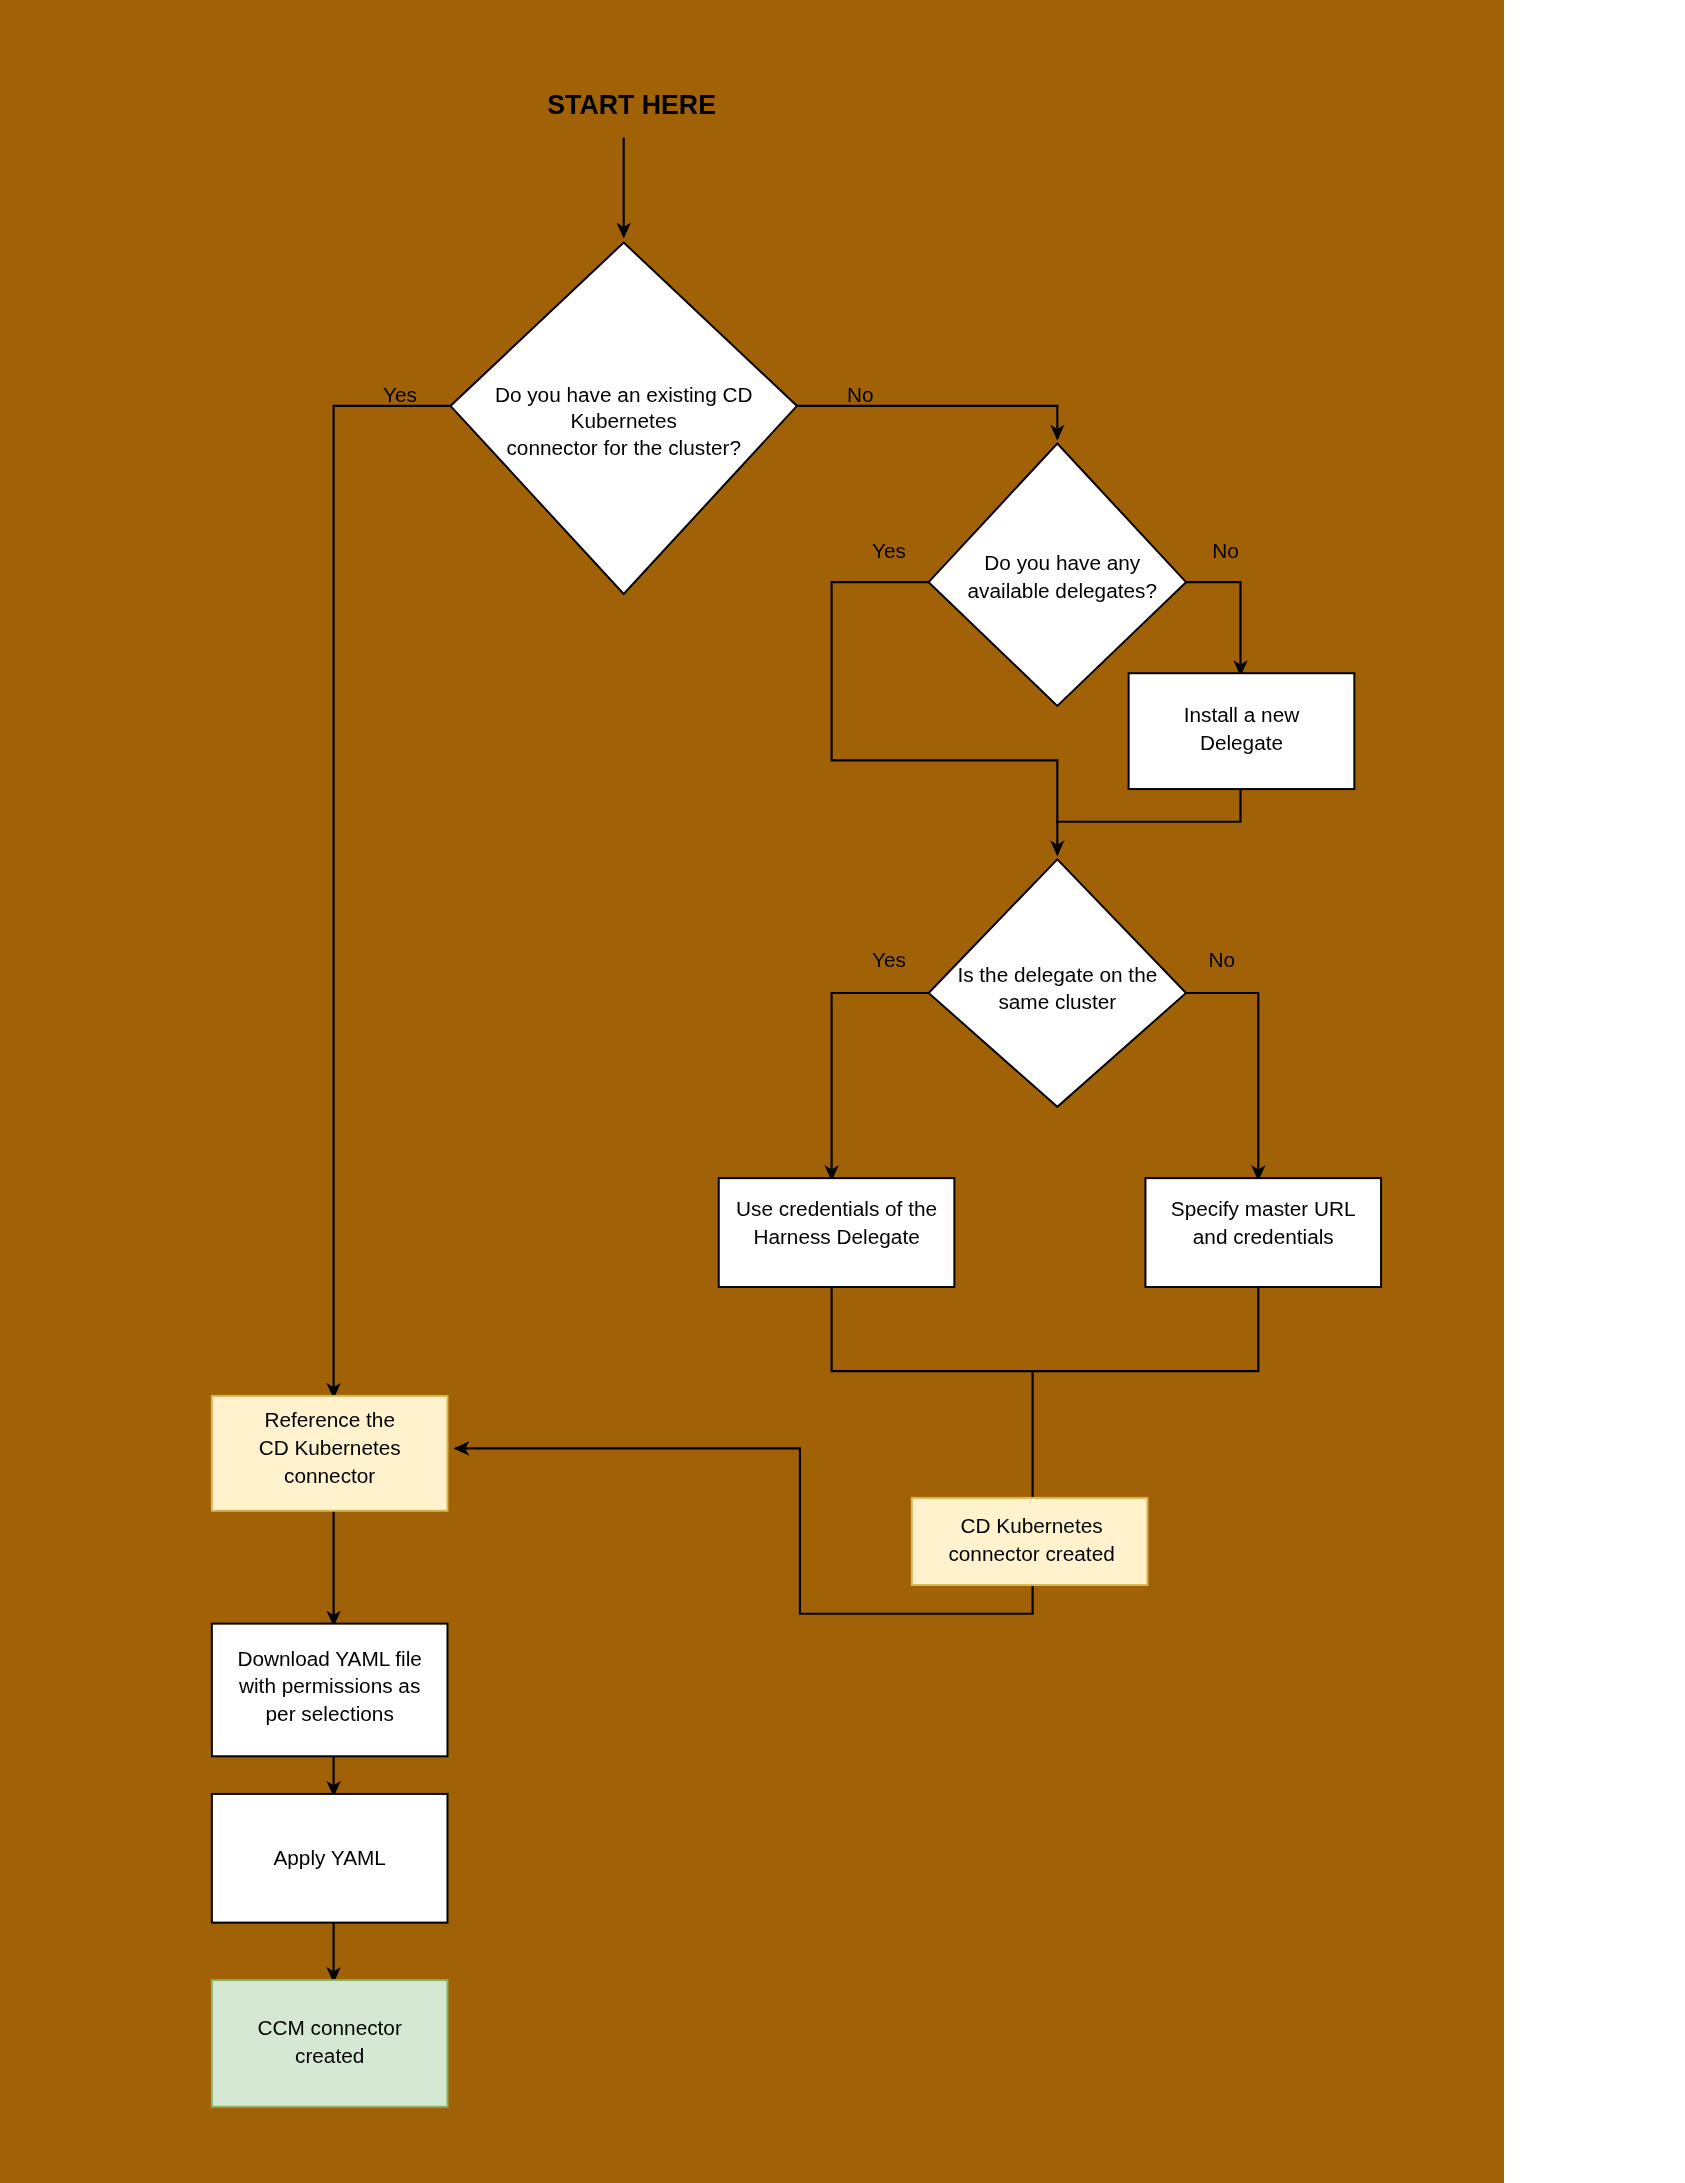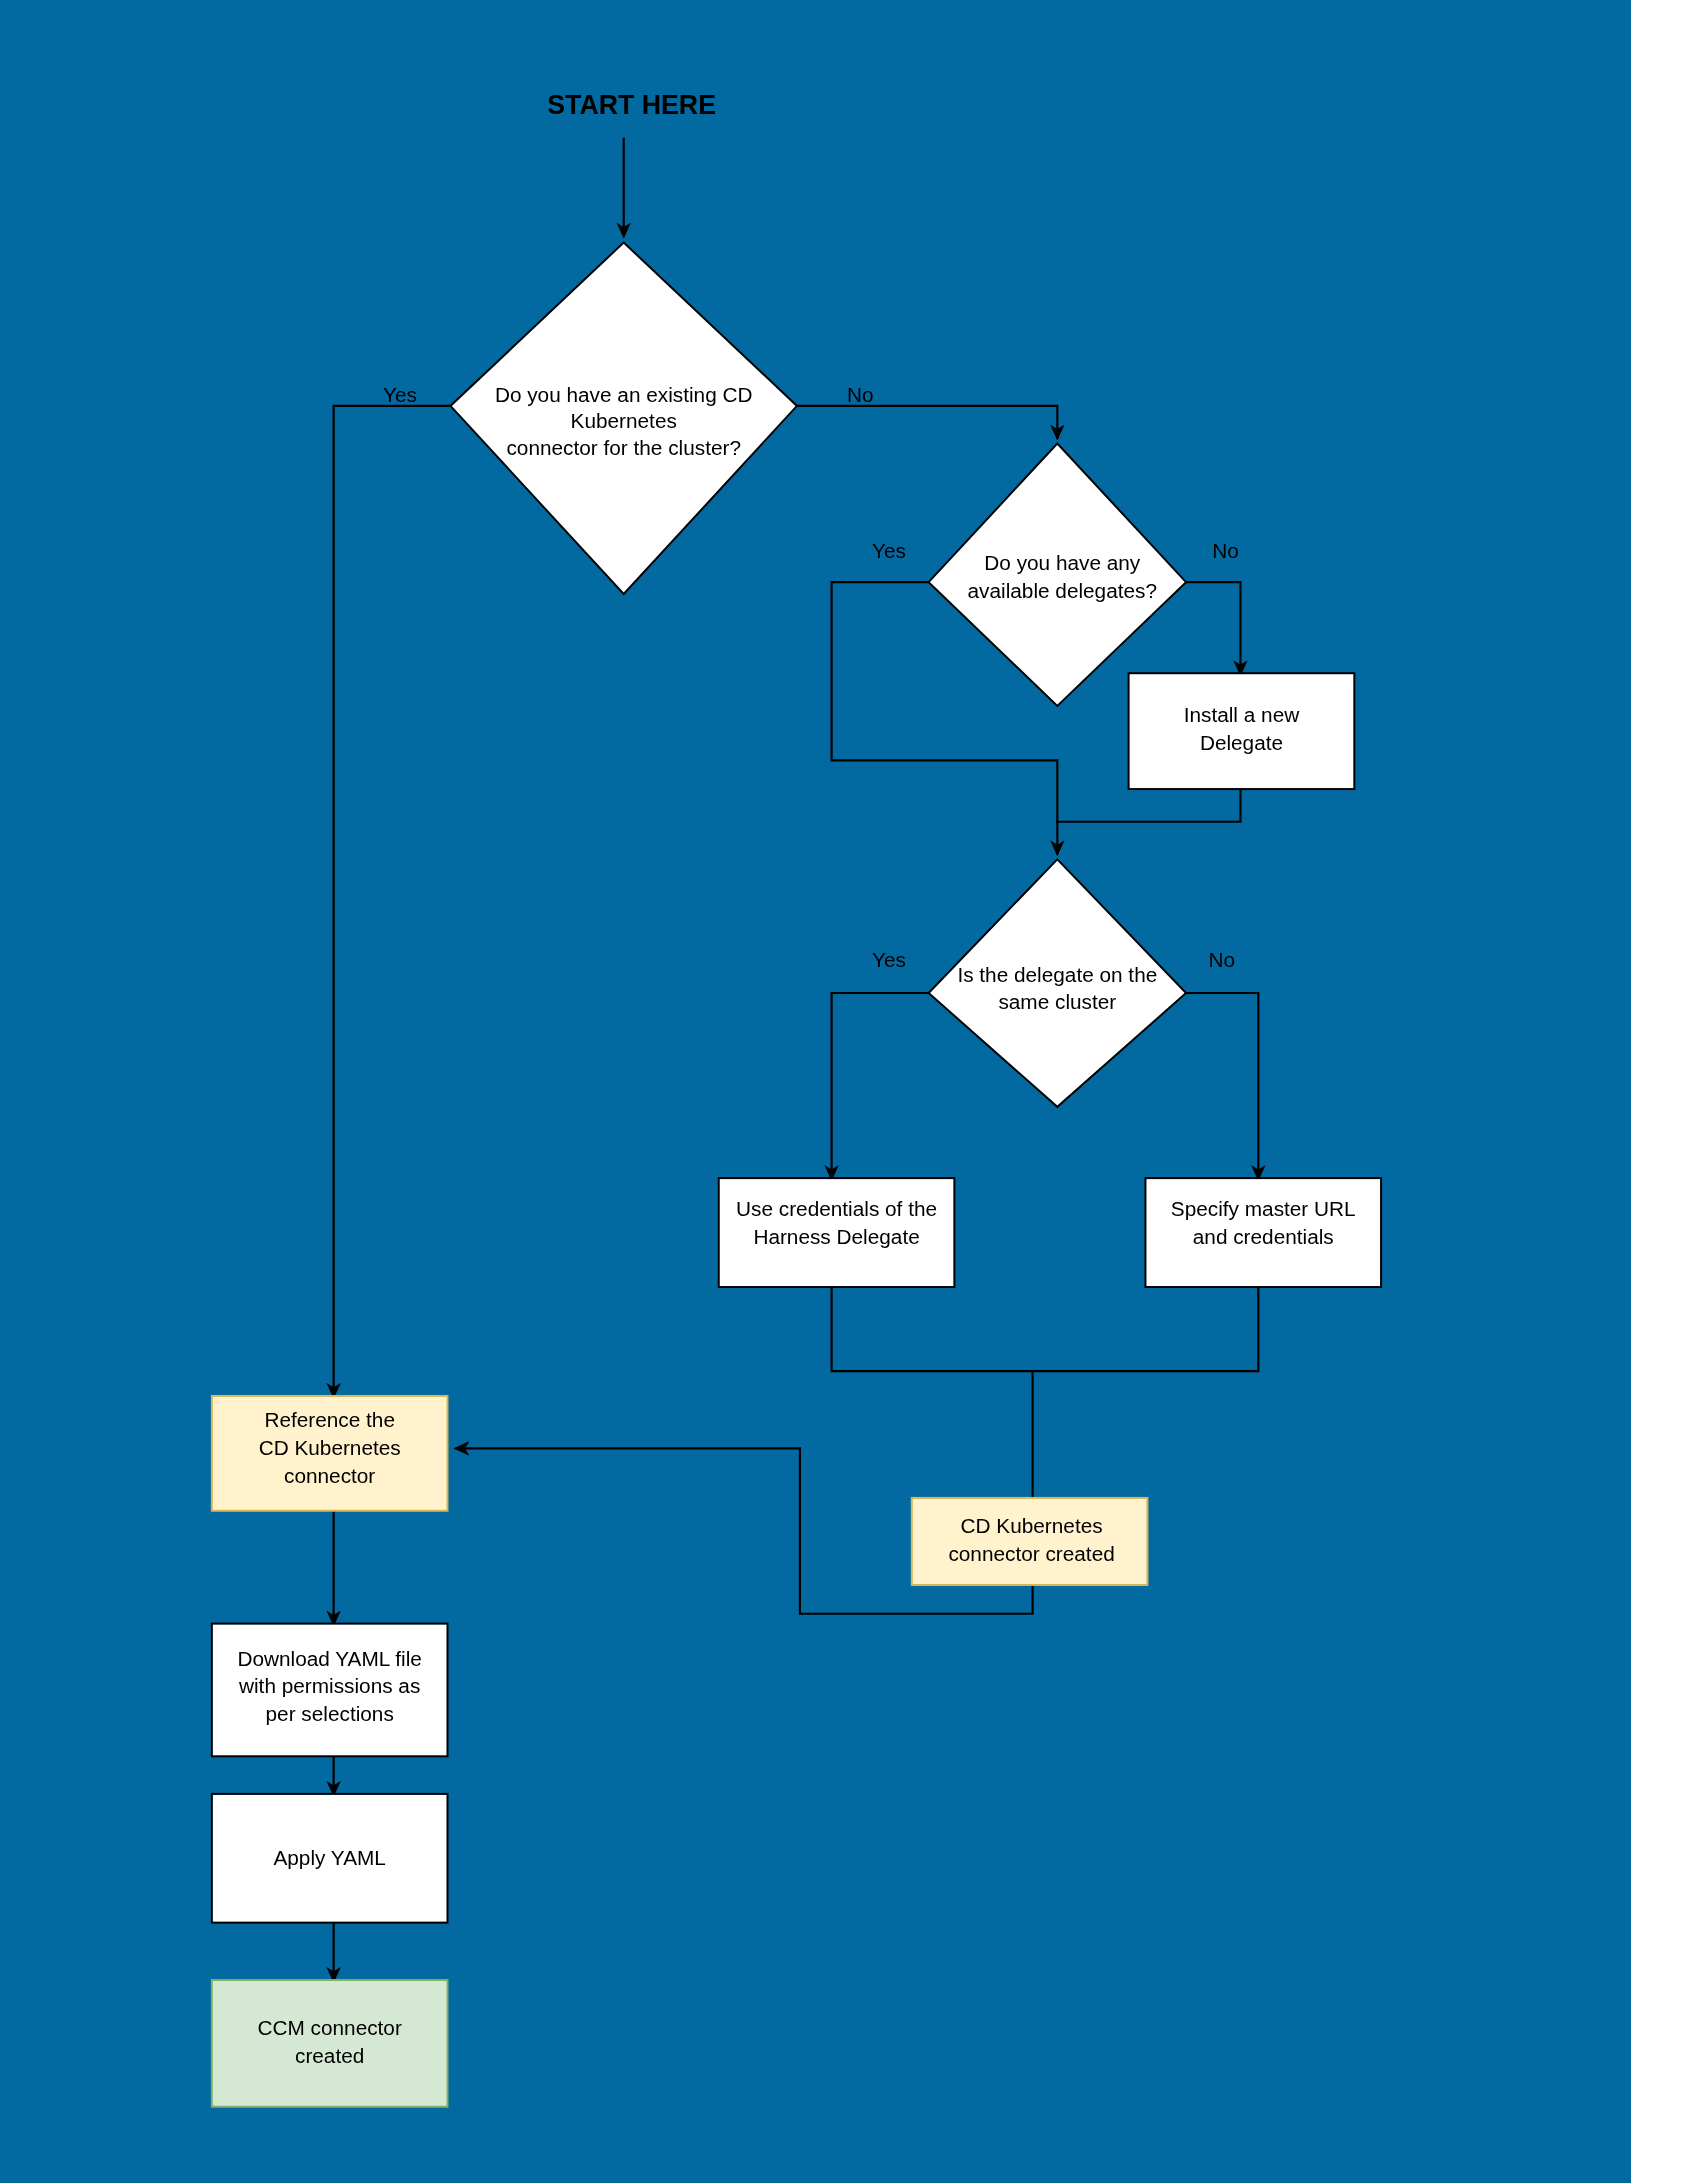--- a/index.html
+++ b/index.html
@@ -8,23 +8,23 @@
     background: #ffffff;
   }
   body {
     width: 1685px;
     height: 2184px;
     font-family: "Liberation Sans", sans-serif;
     overflow: hidden;
   }
   #flowchart-root {
     position: relative;
-    width: 1631px;
+    width: 1504px;
     height: 2184px;
-    background: #0369a1;
+    background: #a16207;
   }
   svg#flow-canvas {
     position: absolute;
     left: 0;
     top: 0;
     width: 1685px;
     height: 2184px;
     display: block;
   }
   .diamond-shape {

